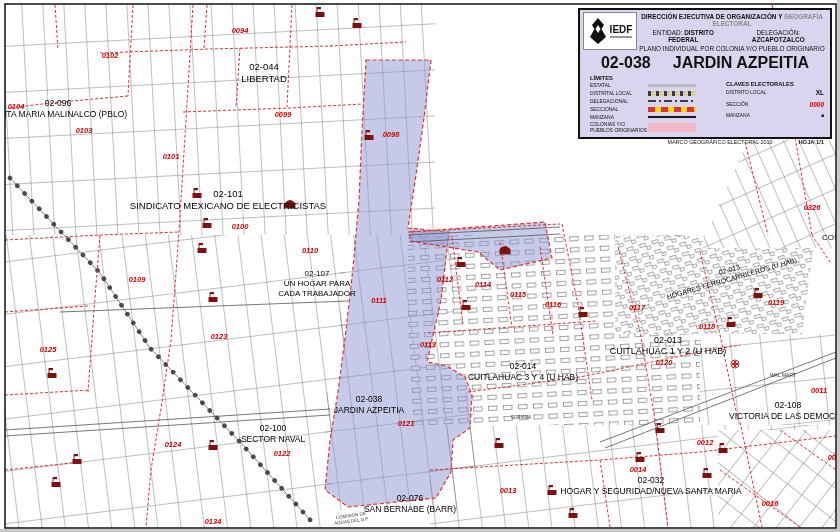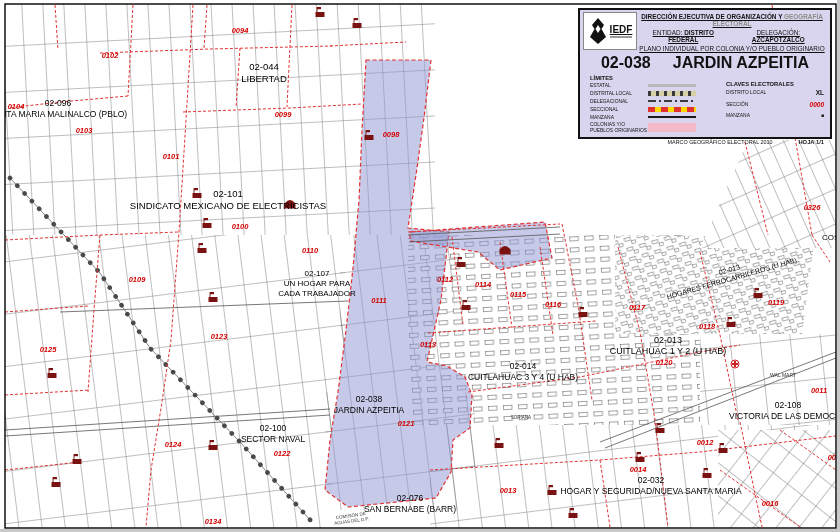--- a/index.html
+++ b/index.html
@@ -7,21 +7,21 @@
   .frame-b{position:absolute;left:0;top:529px;width:840px;height:3px;background:#c9c9c9;}
   .frame-r{position:absolute;left:837px;top:0;width:3px;height:532px;background:#c9c9c9;}
   svg#map{position:absolute;left:0;top:0;}
   svg text.sec{fill:#d40000;font:italic bold 7.5px "Liberation Sans",sans-serif;}
   svg text.col{fill:#000;font-family:"Liberation Sans",sans-serif;}
   svg text.poi{fill:#333;font-family:"Liberation Sans",sans-serif;}
 
   
   .legend{position:absolute;left:578px;top:8px;width:254px;height:131px;background:#dad5ee;
           border:2px solid #111;box-sizing:border-box;font-family:"Liberation Sans",sans-serif;color:#111;}
-  .lg-top{display:flex;align-items:flex-start;padding:2px 3px 0 3px;text-decoration:underline;}
+  .lg-top{display:flex;align-items:flex-start;padding:2px 3px 0 3px;}
   .logo{width:52px;height:36px;background:#fff;border:1px solid #888;display:flex;align-items:center;justify-content:center;gap:2px;flex:0 0 auto;}
   .logo-txt{font-weight:bold;font-size:10px;letter-spacing:0;}
   .logo-sub{height:2px;background:#999;margin-top:1px;}
   .lg-head{flex:1;text-align:center;padding-top:1px;}
   .lh1{font-size:6.4px;font-weight:bold;}
   .lh1 .gray{color:#8b8b8b;}
   .lh2{font-size:6.4px;margin-top:2px;display:flex;justify-content:space-around;}
   .lh2 b{font-weight:bold;}
   .lh3{font-size:6.4px;margin-top:2px;}
   .lg-title{display:flex;justify-content:center;gap:22px;font-weight:bold;font-size:16px;margin-top:2px;}

